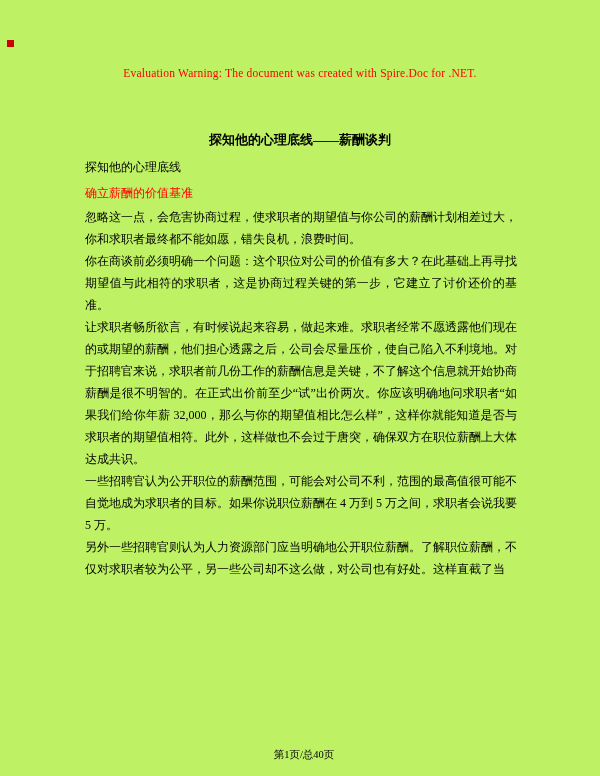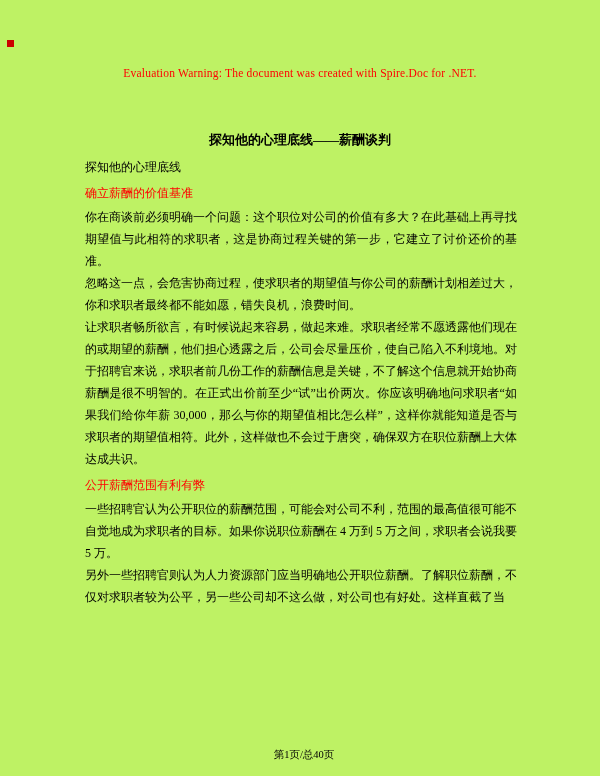--- a/index.html
+++ b/index.html
@@ -91,23 +91,22 @@
 
   <div class="red-marker"></div>
 
   <div class="watermark">Evaluation Warning: The document was created with Spire.Doc for .NET.</div>
 
   <div class="doc-title">探知他的心理底线——薪酬谈判</div>
 
   <div class="doc-body">
       <p class="heading">探知他的心理底线</p>
       <p class="red-heading">确立薪酬的价值基准</p>
+      <p class="paragraph">忽略这一点，会危害协商过程，使求职者的期望值与你公司的薪酬计划相差过大，你和求职者最终都不能如愿，错失良机，浪费时间。</p>
       <p class="paragraph">你在商谈前必须明确一个问题：这个职位对公司的价值有多大？在此基础上再寻找期望值与此相符的求职者，这是协商过程关键的第一步，它建立了讨价还价的基准。</p>
-      <p class="paragraph">忽略这一点，会危害协商过程，使求职者的期望值与你公司的薪酬计划相差过大，你和求职者最终都不能如愿，错失良机，浪费时间。</p>
-      <p class="paragraph">让求职者畅所欲言，有时候说起来容易，做起来难。求职者经常不愿透露他们现在的或期望的薪酬，他们担心透露之后，公司会尽量压价，使自己陷入不利境地。对于招聘官来说，求职者前几份工作的薪酬信息是关键，不了解这个信息就开始协商薪酬是很不明智的。在正式出价前至少“试”出价两次。你应该明确地问求职者“如果我们给你年薪 30,000，那么与你的期望值相比怎么样”，这样你就能知道是否与求职者的期望值相符。此外，这样做也不会过于唐突，确保双方在职位薪酬上大体达成共识。</p>
-      <p class="red-heading">公开薪酬范围有利有弊</p>
+      <p class="paragraph">让求职者畅所欲言，有时候说起来容易，做起来难。求职者经常不愿透露他们现在的或期望的薪酬，他们担心透露之后，公司会尽量压价，使自己陷入不利境地。对于招聘官来说，求职者前几份工作的薪酬信息是关键，不了解这个信息就开始协商薪酬是很不明智的。在正式出价前至少“试”出价两次。你应该明确地问求职者“如果我们给你年薪 32,000，那么与你的期望值相比怎么样”，这样你就能知道是否与求职者的期望值相符。此外，这样做也不会过于唐突，确保双方在职位薪酬上大体达成共识。</p>
       <p class="paragraph">一些招聘官认为公开职位的薪酬范围，可能会对公司不利，范围的最高值很可能不自觉地成为求职者的目标。如果你说职位薪酬在 4 万到 5 万之间，求职者会说我要 5 万。</p>
       <p class="paragraph">另外一些招聘官则认为人力资源部门应当明确地公开职位薪酬。了解职位薪酬，不仅对求职者较为公平，另一些公司却不这么做，对公司也有好处。这样直截了当</p>
     </div>
 
   <div class="doc-footer">第1页/总40页</div>
 
 </div>
 
 </body></html>

